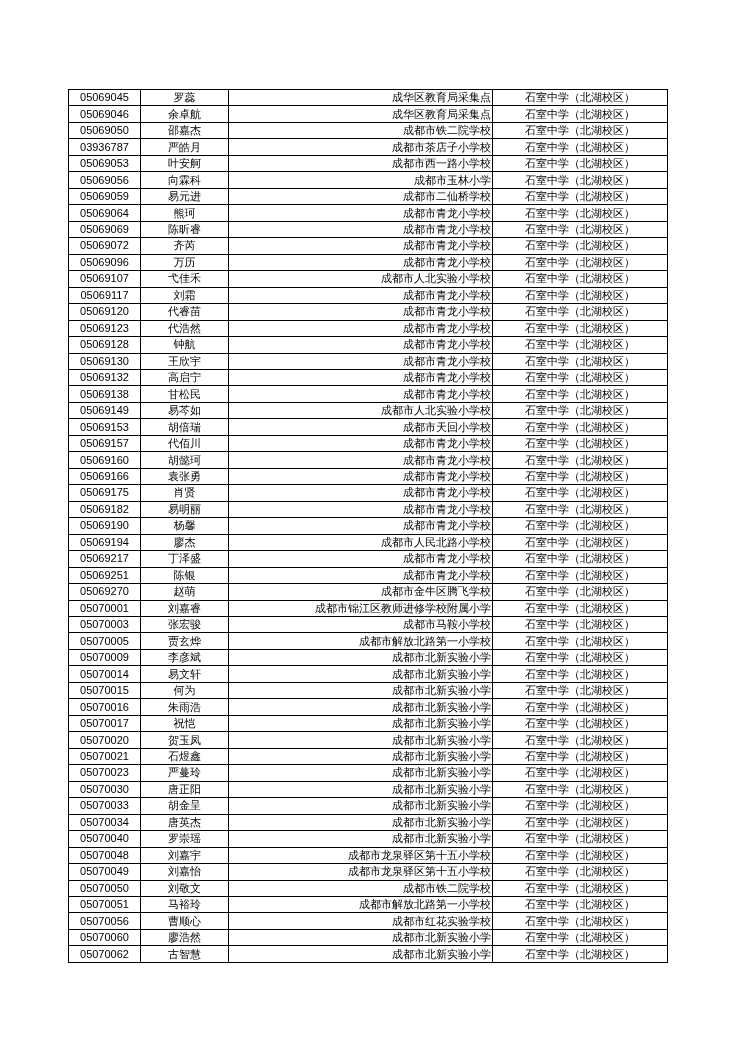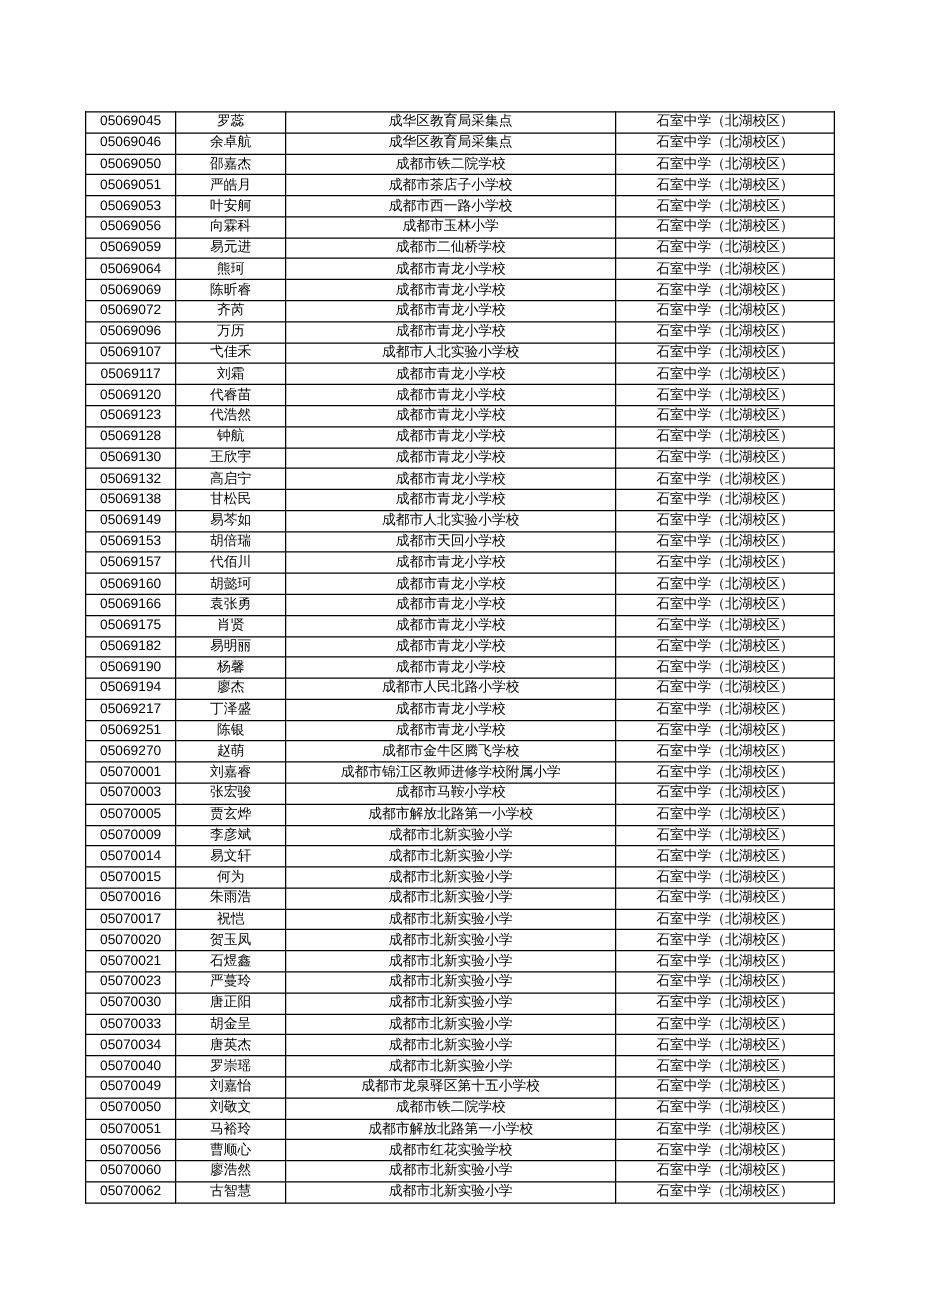--- a/index.html
+++ b/index.html
@@ -38,21 +38,21 @@
     overflow: hidden;
     vertical-align: middle;
     color: #000000;
   }
   table.roster tr {
     height: 15.6px;
     padding-left: 21px;
   }
   td.c0 { text-align: center; }
   td.c1 { text-align: center; margin-left: 41px; }
-  td.c2 { text-align: center; padding-left: 2px; }
+  td.c2 { text-align: right; padding-left: 2px; }
   td.c3 { text-align: center; }
 </style>
 </head>
 <body>
 
 <div class="doc-page">
   <table class="roster">
     <colgroup>
       <col style="width:72px">
       <col style="width:88px">
@@ -72,21 +72,21 @@
           <td class="c2">成华区教育局采集点</td>
           <td class="c3">石室中学（北湖校区）</td>
         </tr>
         <tr>
           <td class="c0">05069050</td>
           <td class="c1">邵嘉杰</td>
           <td class="c2">成都市铁二院学校</td>
           <td class="c3">石室中学（北湖校区）</td>
         </tr>
         <tr>
-          <td class="c0">05069051</td>
+          <td class="c0">03936787</td>
           <td class="c1">严皓月</td>
           <td class="c2">成都市茶店子小学校</td>
           <td class="c3">石室中学（北湖校区）</td>
         </tr>
         <tr>
           <td class="c0">05069053</td>
           <td class="c1">叶安舸</td>
           <td class="c2">成都市西一路小学校</td>
           <td class="c3">石室中学（北湖校区）</td>
         </tr>
@@ -327,20 +327,26 @@
         <tr>
           <td class="c0">05070034</td>
           <td class="c1">唐英杰</td>
           <td class="c2">成都市北新实验小学</td>
           <td class="c3">石室中学（北湖校区）</td>
         </tr>
         <tr>
           <td class="c0">05070040</td>
           <td class="c1">罗崇瑶</td>
           <td class="c2">成都市北新实验小学</td>
+          <td class="c3">石室中学（北湖校区）</td>
+        </tr>
+        <tr>
+          <td class="c0">05070048</td>
+          <td class="c1">刘嘉宇</td>
+          <td class="c2">成都市龙泉驿区第十五小学校</td>
           <td class="c3">石室中学（北湖校区）</td>
         </tr>
         <tr>
           <td class="c0">05070049</td>
           <td class="c1">刘嘉怡</td>
           <td class="c2">成都市龙泉驿区第十五小学校</td>
           <td class="c3">石室中学（北湖校区）</td>
         </tr>
         <tr>
           <td class="c0">05070050</td>

